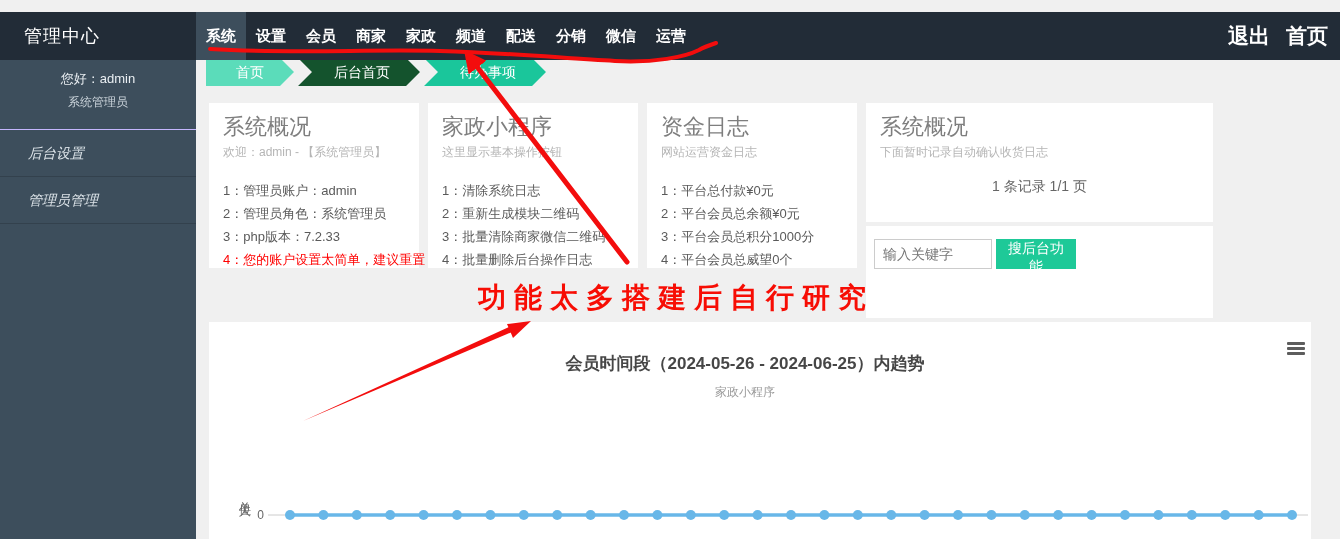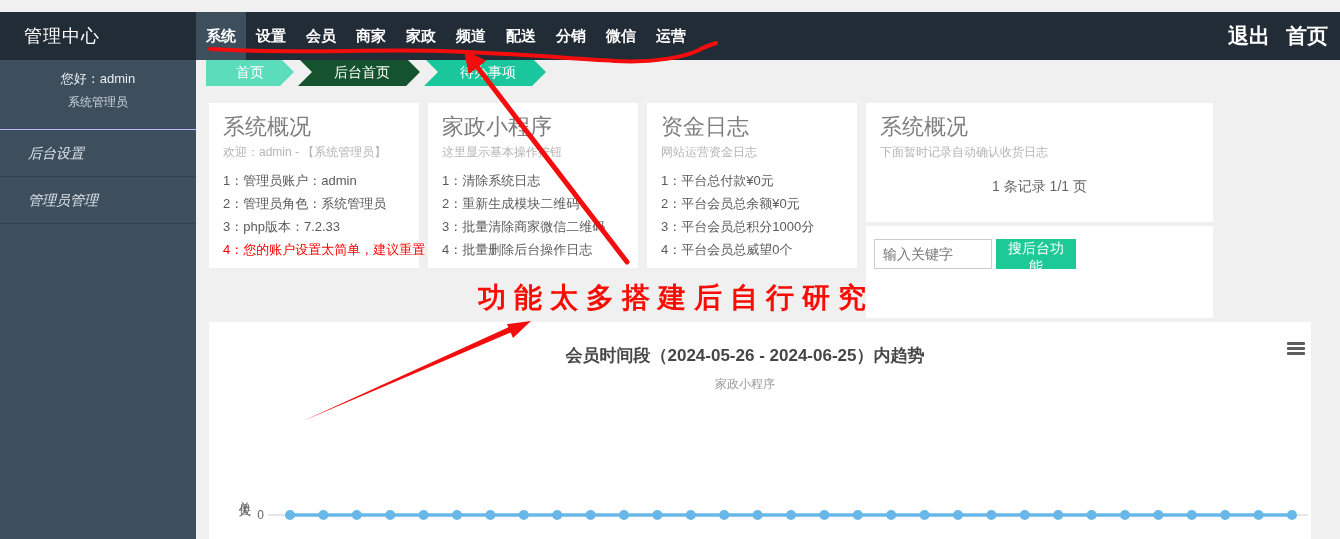--- a/index.html
+++ b/index.html
@@ -30,32 +30,32 @@
   .crumb:first-of-type{padding-left:30px;clip-path:polygon(0 0,calc(100% - 14px) 0,100% 50%,calc(100% - 14px) 100%,0 100%);}
   
   .panels{position:absolute;left:209px;top:103px;display:flex;gap:9px;z-index:1;}
   .panel{background:#fff;box-sizing:border-box;padding:12px 14px;}
   .p-std{width:210px;height:165px;}
   .col4{width:347px;display:flex;flex-direction:column;gap:4px;}
   .p4a{width:347px;height:119px;}
   .p4b{width:347px;height:92px;padding:13px 8px 0 8px;display:flex;gap:4px;align-items:flex-start;}
   .panel-title{font-size:22px;line-height:24px;color:#7e7e7e;white-space:nowrap;}
   .panel-sub{font-size:12px;line-height:15px;color:#b5b5b5;margin-top:6px;white-space:nowrap;}
-  .panel-list{margin-top:9px;font-size:13px;color:#5a5a5a;}
+  .panel-list{margin-top:19px;font-size:13px;color:#5a5a5a;}
   .panel-list .li{line-height:23px;white-space:nowrap;cursor:default;}
   .panel-list .li.alert{color:#f00;}
   .record{text-align:center;margin-top:18px;font-size:14px;color:#666;}
   .p4b input{width:118px;height:30px;border:1px solid #ccc;padding:0 8px;font-size:14px;color:#333;box-sizing:border-box;outline:none;background:#fff;}
   .p4b button{width:80px;height:30px;border:none;background:#1ec998;color:#fff;font-size:14px;cursor:pointer;font-family:inherit;}
   
   .annotation-text{position:absolute;left:478px;top:279px;font-size:28px;font-weight:bold;color:#f70d04;letter-spacing:8px;white-space:nowrap;z-index:60;}
   
   .chart-panel{position:absolute;left:209px;top:322px;width:1102px;height:230px;background:#fff;z-index:1;}
   .chart-head{padding-right:30px;}
-  .chart-title{text-align:center;margin-top:22px;font-size:17px;font-weight:bold;color:#464646;white-space:nowrap;}
+  .chart-title{text-align:center;margin-top:30px;font-size:17px;font-weight:bold;color:#464646;white-space:nowrap;}
   .chart-legend{text-align:center;margin-top:9px;font-size:12px;color:#999;}
   .toolbox{position:absolute;top:20px;right:6px;width:18px;cursor:pointer;}
   .toolbox .bar{height:3px;background:#5d5d5d;margin-bottom:2px;border-radius:1px;}
   .ylabel{position:absolute;left:27px;top:170px;writing-mode:vertical-rl;font-size:12px;color:#666;letter-spacing:2px;}
   #trend-plot{position:absolute;left:0;top:0;}
   
   .overlay{position:absolute;left:0;top:0;z-index:100;pointer-events:none;}
 </style>
 </head>
 <body>

